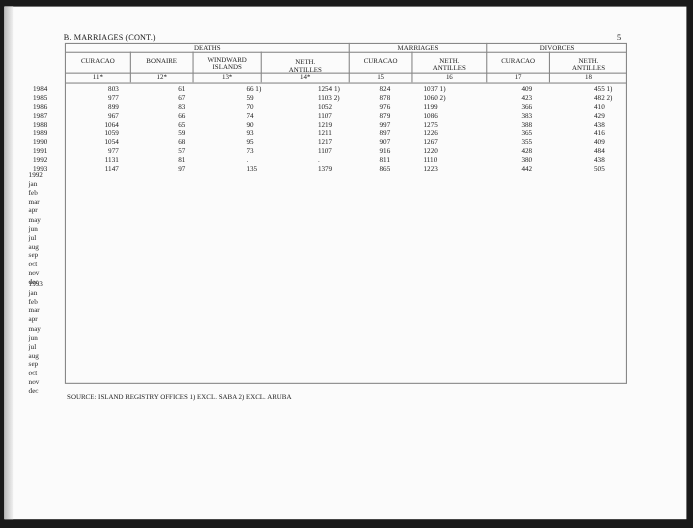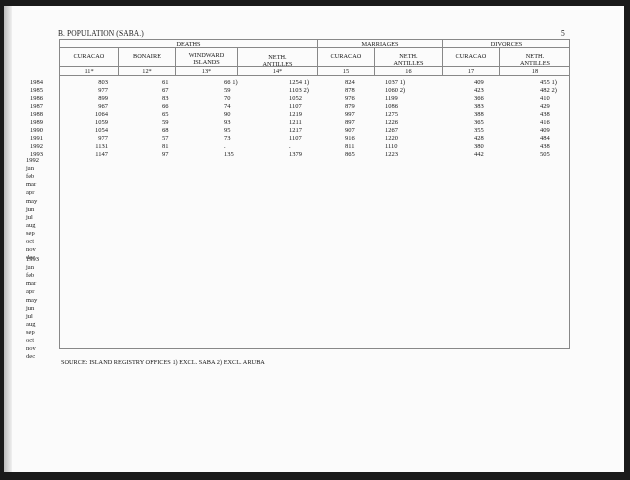--- a/index.html
+++ b/index.html
@@ -41,21 +41,21 @@
       position: absolute; left: 61px; top: 358px; font-size: 6.3px;
     }
   </style>
 </head>
 <body>
 
 <div class="page">
   <div class="spine"></div>
 </div>
 
-<div class="header-title">B. POPULATION (SABA.)</div>
+<div class="header-title">B. MARRIAGES (CONT.)</div>
 <div class="page-number">5</div>
 
 <div class="table-frame"></div>
 
 <div class="hline" style="left:60px; top:47px; width:510px;"></div>
 <div class="hline" style="left:60px; top:66px; width:510px;"></div>
 <div class="hline" style="left:60px; top:75px; width:510px;"></div>
 
 <div class="vline" style="left:317px; top:39px; height:36px;"></div>
 <div class="vline" style="left:442px; top:39px; height:36px;"></div>

